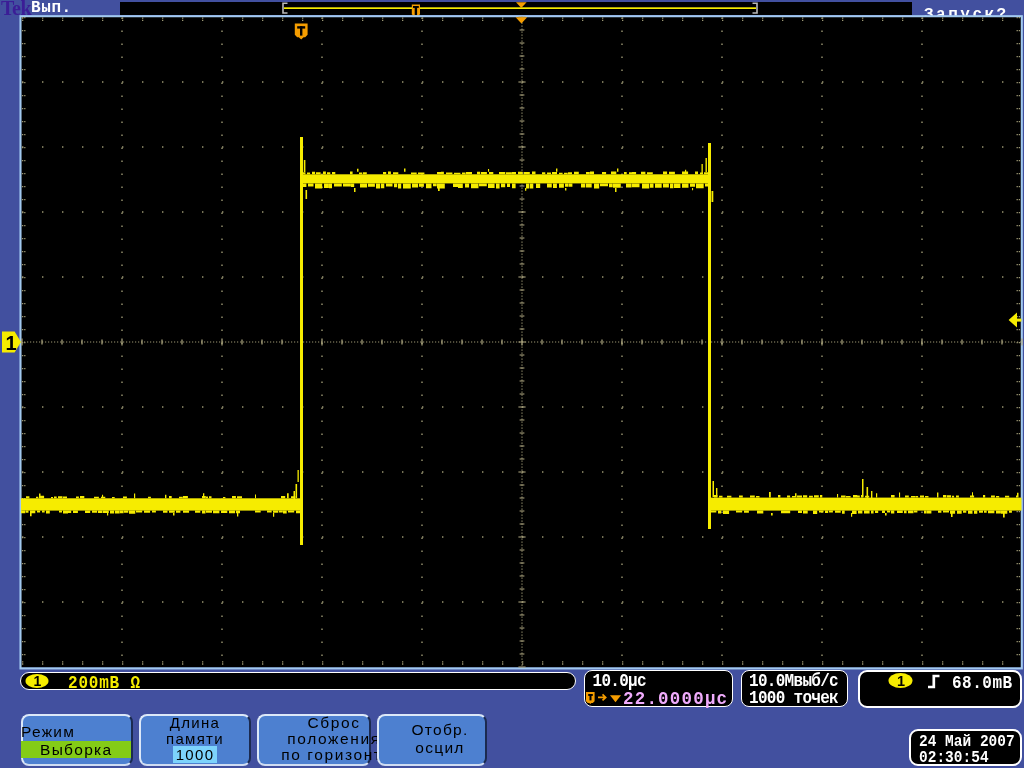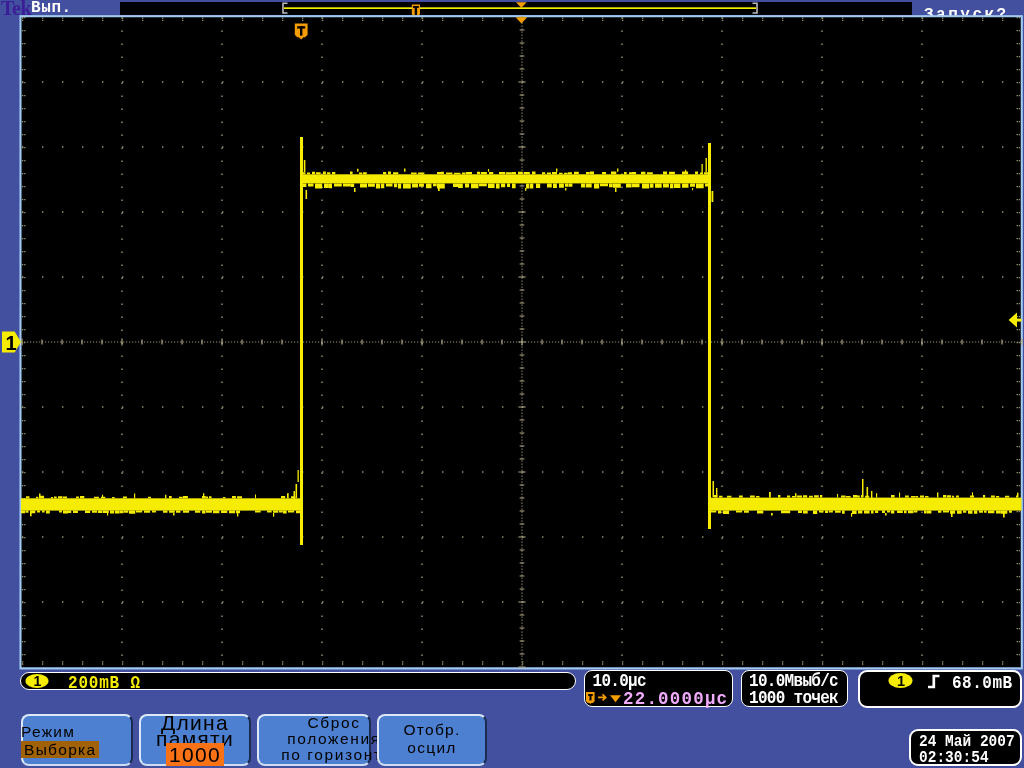--- a/index.html
+++ b/index.html
@@ -115,26 +115,26 @@
 <svg class="abs" style="left:888px;top:673px;" width="26" height="15" viewBox="0 0 26 15">
   <ellipse cx="12.5" cy="7.5" rx="12" ry="7.5" fill="#f6ec00"></ellipse>
   <text x="9" y="13" font-family="Liberation Sans" font-size="14.5" font-weight="bold" fill="#000">1</text>
 </svg>
 <svg class="abs" style="left:927px;top:673px;" width="16" height="17" viewBox="0 0 16 17">
   <path d="M1 14 H6.8 V3 H12.5" stroke="#fff" stroke-width="2.7" fill="none"></path>
 </svg>
 <div class="sf" style="left:952px;top:672.5px;color:#fff;font-size:16px;letter-spacing:0.5px;transform:scaleY(1.15);">68.0mB</div>
 
 <div class="abs" style="left:21px;top:714px;width:112px;height:51.5px;background:#4d80d0;border-radius:8px;border-top:2px solid #dce8f8;border-left:2px solid #dce8f8;border-right:2px solid #1b2a50;border-bottom:2px solid #cfdcf2;"></div>
-<div class="abs" style="left:21px;top:714px;width:112px;color:#000;font-size:15.5px;letter-spacing:1.3px;text-align:left;padding-top:9px;line-height:17.5px;">Режим<br><span style="background:#a16207;padding:0 3px;">Выборка</span></div>
+<div class="abs" style="left:21px;top:714px;width:112px;color:#000;font-size:15.5px;letter-spacing:1.3px;text-align:left;padding-top:9px;line-height:17.5px;">Режим<br><span style="background:#84cc16;padding:0 19px;">Выборка</span></div>
 
 <div class="abs" style="left:139px;top:714px;width:112px;height:51.5px;background:#4d80d0;border-radius:8px;border-top:2px solid #dce8f8;border-left:2px solid #dce8f8;border-right:2px solid #1b2a50;border-bottom:2px solid #cfdcf2;"></div>
-<div class="abs" style="left:139px;top:714px;width:112px;color:#000;font-size:21px;letter-spacing:1.3px;text-align:center;padding-top:1px;line-height:16px;">Длина<br>памяти<br><span style="background:#f97316;padding:0 3px;">1000</span></div>
+<div class="abs" style="left:139px;top:714px;width:112px;color:#000;font-size:15px;letter-spacing:1.3px;text-align:center;padding-top:1px;line-height:16px;">Длина<br>памяти<br><span style="background:#7dd3fc;padding:0 3px;">1000</span></div>
 
 <div class="abs" style="left:257px;top:714px;width:114px;height:51.5px;background:#4d80d0;border-radius:8px;border-top:2px solid #dce8f8;border-left:2px solid #dce8f8;border-right:2px solid #1b2a50;border-bottom:2px solid #cfdcf2;"></div>
 <div class="abs" style="left:257px;top:714px;width:114px;color:#000;font-size:15.5px;letter-spacing:1.6px;text-align:center;padding-top:1px;line-height:16px;margin-left:20px;">Сброс<br>положения<br>по горизонт.</div>
 
 <div class="abs" style="left:377px;top:714px;width:110px;height:51.5px;background:#4d80d0;border-radius:8px;border-top:2px solid #dce8f8;border-left:2px solid #dce8f8;border-right:2px solid #1b2a50;border-bottom:2px solid #cfdcf2;"></div>
-<div class="abs" style="left:377px;top:714px;width:110px;color:#000;font-size:15.5px;letter-spacing:1.3px;text-align:center;padding-top:7px;line-height:18px;">Отобр.<br>осцил</div>
+<div class="abs" style="left:385px;top:714px;width:110px;color:#000;font-size:15.5px;letter-spacing:1.3px;text-align:center;padding-top:7px;line-height:18px;">Отобр.<br>осцил</div>
 
 <div class="abs" style="left:909px;top:728.5px;width:113px;height:37.5px;background:#000;border:2px solid #fff;border-radius:9px;"></div>
 <div class="sf" style="left:919px;top:731.5px;color:#fff;font-size:14.5px;transform:scaleY(1.18);">24&nbsp;Май&nbsp;2007</div>
 <div class="sf" style="left:919px;top:747.5px;color:#fff;font-size:14.5px;transform:scaleY(1.18);">02:30:54</div>
 
 </body></html>

